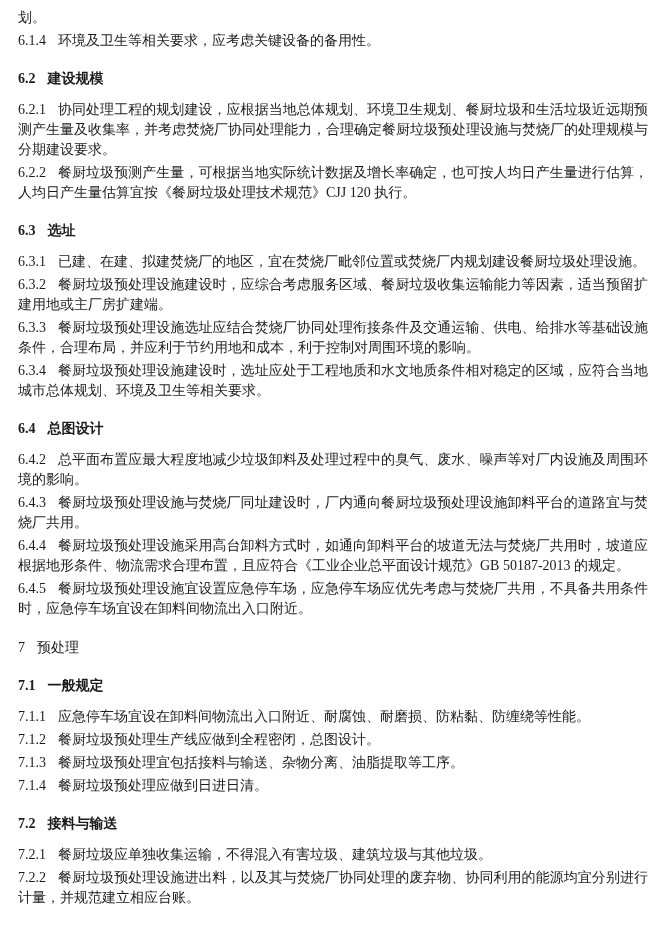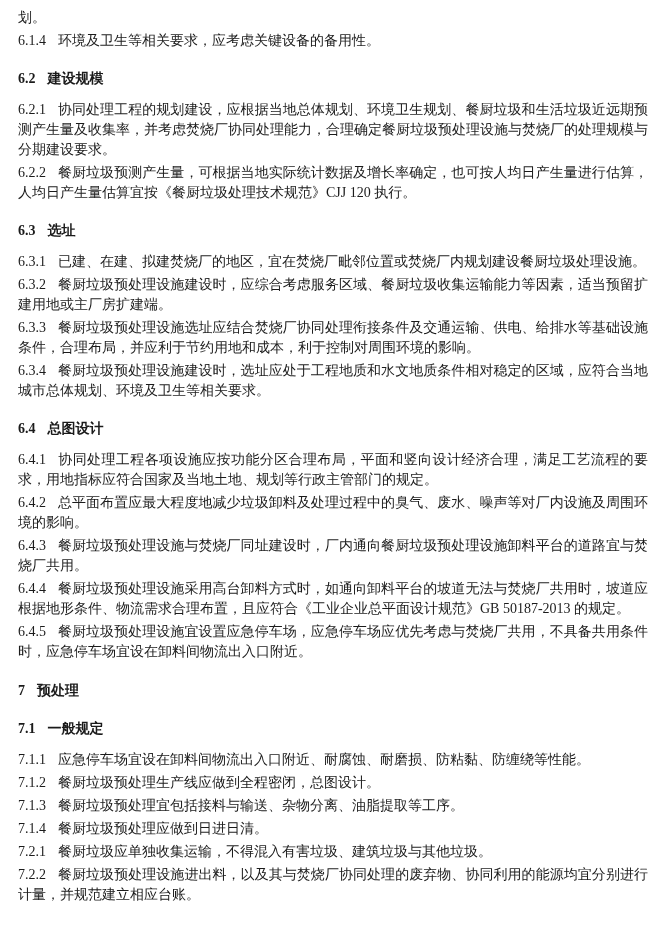--- a/index.html
+++ b/index.html
@@ -28,21 +28,21 @@
   }
   .page p.continuation,
   .page p.clause {
     font-weight: normal;
   }
   .page p.section {
     font-weight: 700;
     margin: 18px 0 11px 0;
   }
   .page p.chapter {
-    font-weight: 700;
+    font-weight: 400;
     margin: 19px 0 9px 0;
   }
   .num {
     margin-right: 0.85em;
     white-space: nowrap;
   }
 </style>
 </head>
 <body style="background: rgb(255, 255, 255); color: rgb(27, 27, 27);">
 
@@ -51,26 +51,26 @@
     <p class="clause"><span class="num">6.1.4</span><span class="txt">环境及卫生等相关要求，应考虑关键设备的备用性。</span></p>
     <p class="section"><span class="num">6.2</span><span class="txt">建设规模</span></p>
     <p class="clause"><span class="num">6.2.1</span><span class="txt">协同处理工程的规划建设，应根据当地总体规划、环境卫生规划、餐厨垃圾和生活垃圾近远期预测产生量及收集率，并考虑焚烧厂协同处理能力，合理确定餐厨垃圾预处理设施与焚烧厂的处理规模与分期建设要求。</span></p>
     <p class="clause"><span class="num">6.2.2</span><span class="txt">餐厨垃圾预测产生量，可根据当地实际统计数据及增长率确定，也可按人均日产生量进行估算，人均日产生量估算宜按《餐厨垃圾处理技术规范》CJJ 120 执行。</span></p>
     <p class="section"><span class="num">6.3</span><span class="txt">选址</span></p>
     <p class="clause"><span class="num">6.3.1</span><span class="txt">已建、在建、拟建焚烧厂的地区，宜在焚烧厂毗邻位置或焚烧厂内规划建设餐厨垃圾处理设施。</span></p>
     <p class="clause"><span class="num">6.3.2</span><span class="txt">餐厨垃圾预处理设施建设时，应综合考虑服务区域、餐厨垃圾收集运输能力等因素，适当预留扩建用地或主厂房扩建端。</span></p>
     <p class="clause"><span class="num">6.3.3</span><span class="txt">餐厨垃圾预处理设施选址应结合焚烧厂协同处理衔接条件及交通运输、供电、给排水等基础设施条件，合理布局，并应利于节约用地和成本，利于控制对周围环境的影响。</span></p>
     <p class="clause"><span class="num">6.3.4</span><span class="txt">餐厨垃圾预处理设施建设时，选址应处于工程地质和水文地质条件相对稳定的区域，应符合当地城市总体规划、环境及卫生等相关要求。</span></p>
     <p class="section"><span class="num">6.4</span><span class="txt">总图设计</span></p>
-    <p class="clause"><span class="num">6.4.1</span><span class="txt">协同处理工程各项设施应按功能分区合理布局，平面和竖向设计经济合理，满足工艺流程的要求，用地指标应符合国家及当地土地、规划等行政主管部门的规定。</span></p>
     <p class="clause"><span class="num">6.4.2</span><span class="txt">总平面布置应最大程度地减少垃圾卸料及处理过程中的臭气、废水、噪声等对厂内设施及周围环境的影响。</span></p>
     <p class="clause"><span class="num">6.4.3</span><span class="txt">餐厨垃圾预处理设施与焚烧厂同址建设时，厂内通向餐厨垃圾预处理设施卸料平台的道路宜与焚烧厂共用。</span></p>
     <p class="clause"><span class="num">6.4.4</span><span class="txt">餐厨垃圾预处理设施采用高台卸料方式时，如通向卸料平台的坡道无法与焚烧厂共用时，坡道应根据地形条件、物流需求合理布置，且应符合《工业企业总平面设计规范》GB 50187-2013 的规定。</span></p>
     <p class="clause"><span class="num">6.4.5</span><span class="txt">餐厨垃圾预处理设施宜设置应急停车场，应急停车场应优先考虑与焚烧厂共用，不具备共用条件时，应急停车场宜设在卸料间物流出入口附近。</span></p>
     <p class="chapter"><span class="num">7</span><span class="txt">预处理</span></p>
     <p class="section"><span class="num">7.1</span><span class="txt">一般规定</span></p>
     <p class="clause"><span class="num">7.1.1</span><span class="txt">应急停车场宜设在卸料间物流出入口附近、耐腐蚀、耐磨损、防粘黏、防缠绕等性能。</span></p>
     <p class="clause"><span class="num">7.1.2</span><span class="txt">餐厨垃圾预处理生产线应做到全程密闭，总图设计。</span></p>
     <p class="clause"><span class="num">7.1.3</span><span class="txt">餐厨垃圾预处理宜包括接料与输送、杂物分离、油脂提取等工序。</span></p>
     <p class="clause"><span class="num">7.1.4</span><span class="txt">餐厨垃圾预处理应做到日进日清。</span></p>
+    <p class="section"><span class="num">7.2</span><span class="txt">接料与输送</span></p>
     <p class="clause"><span class="num">7.2.1</span><span class="txt">餐厨垃圾应单独收集运输，不得混入有害垃圾、建筑垃圾与其他垃圾。</span></p>
     <p class="clause"><span class="num">7.2.2</span><span class="txt">餐厨垃圾预处理设施进出料，以及其与焚烧厂协同处理的废弃物、协同利用的能源均宜分别进行计量，并规范建立相应台账。</span></p>
   </div>
 
 </body></html>

